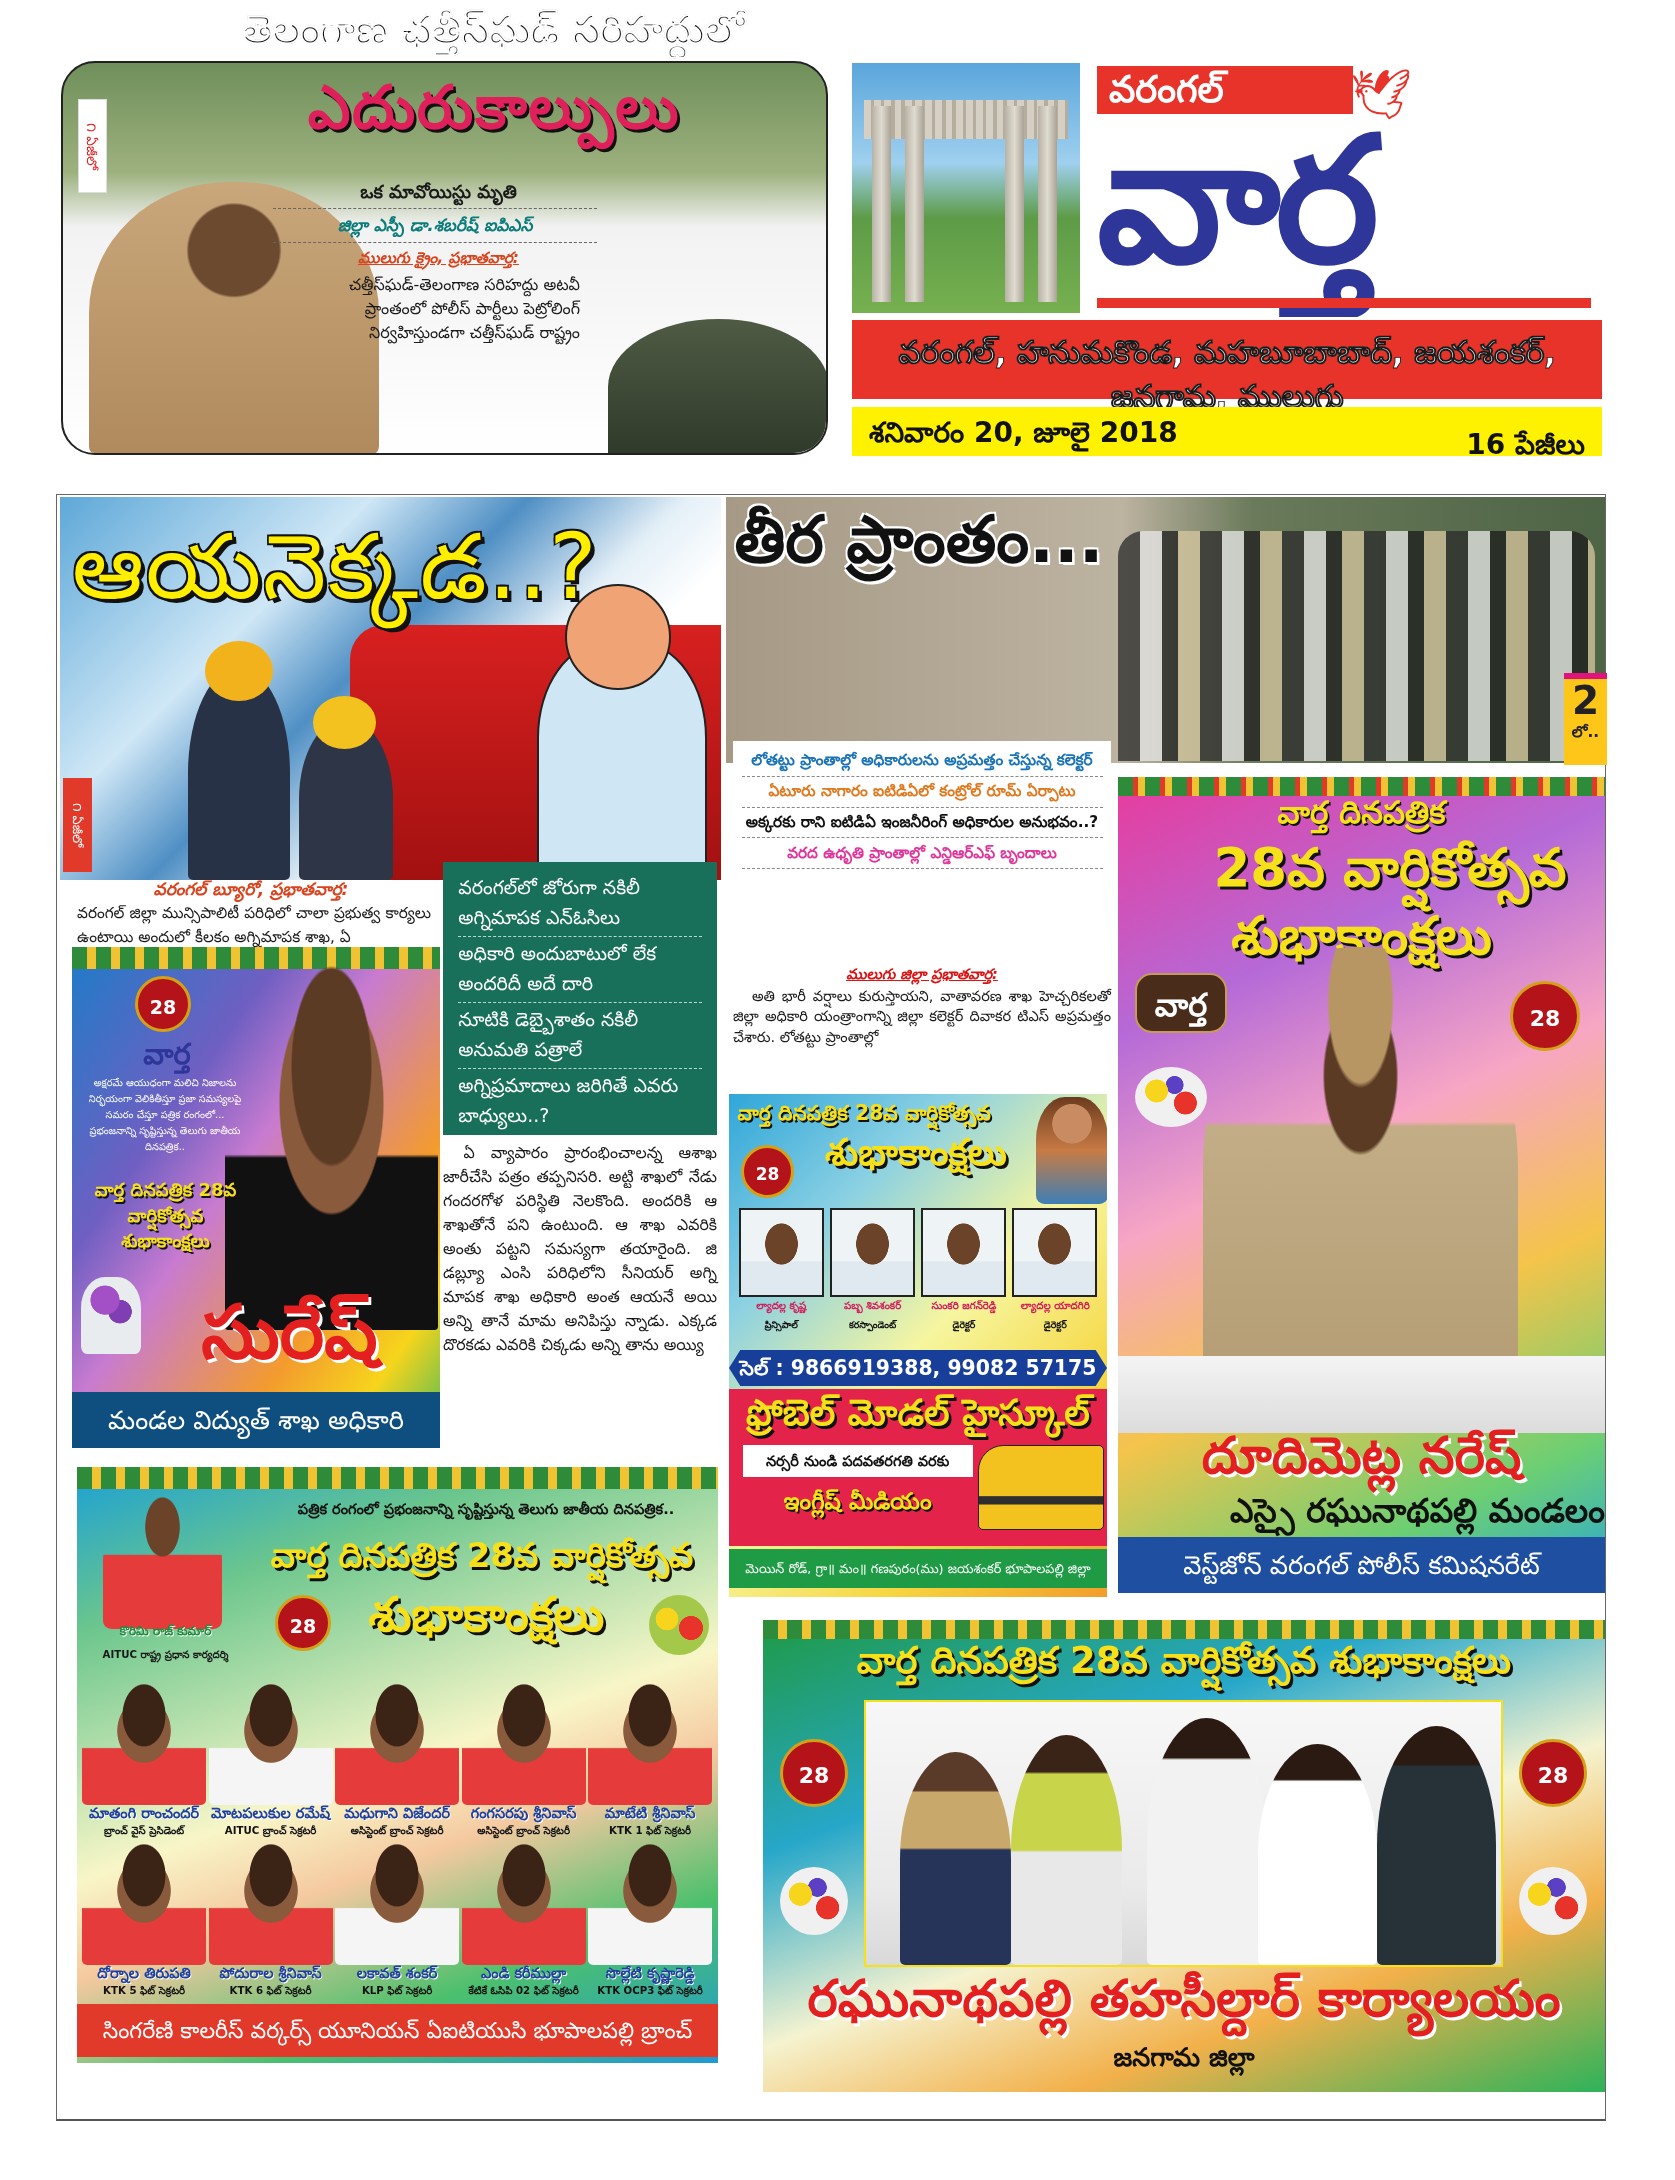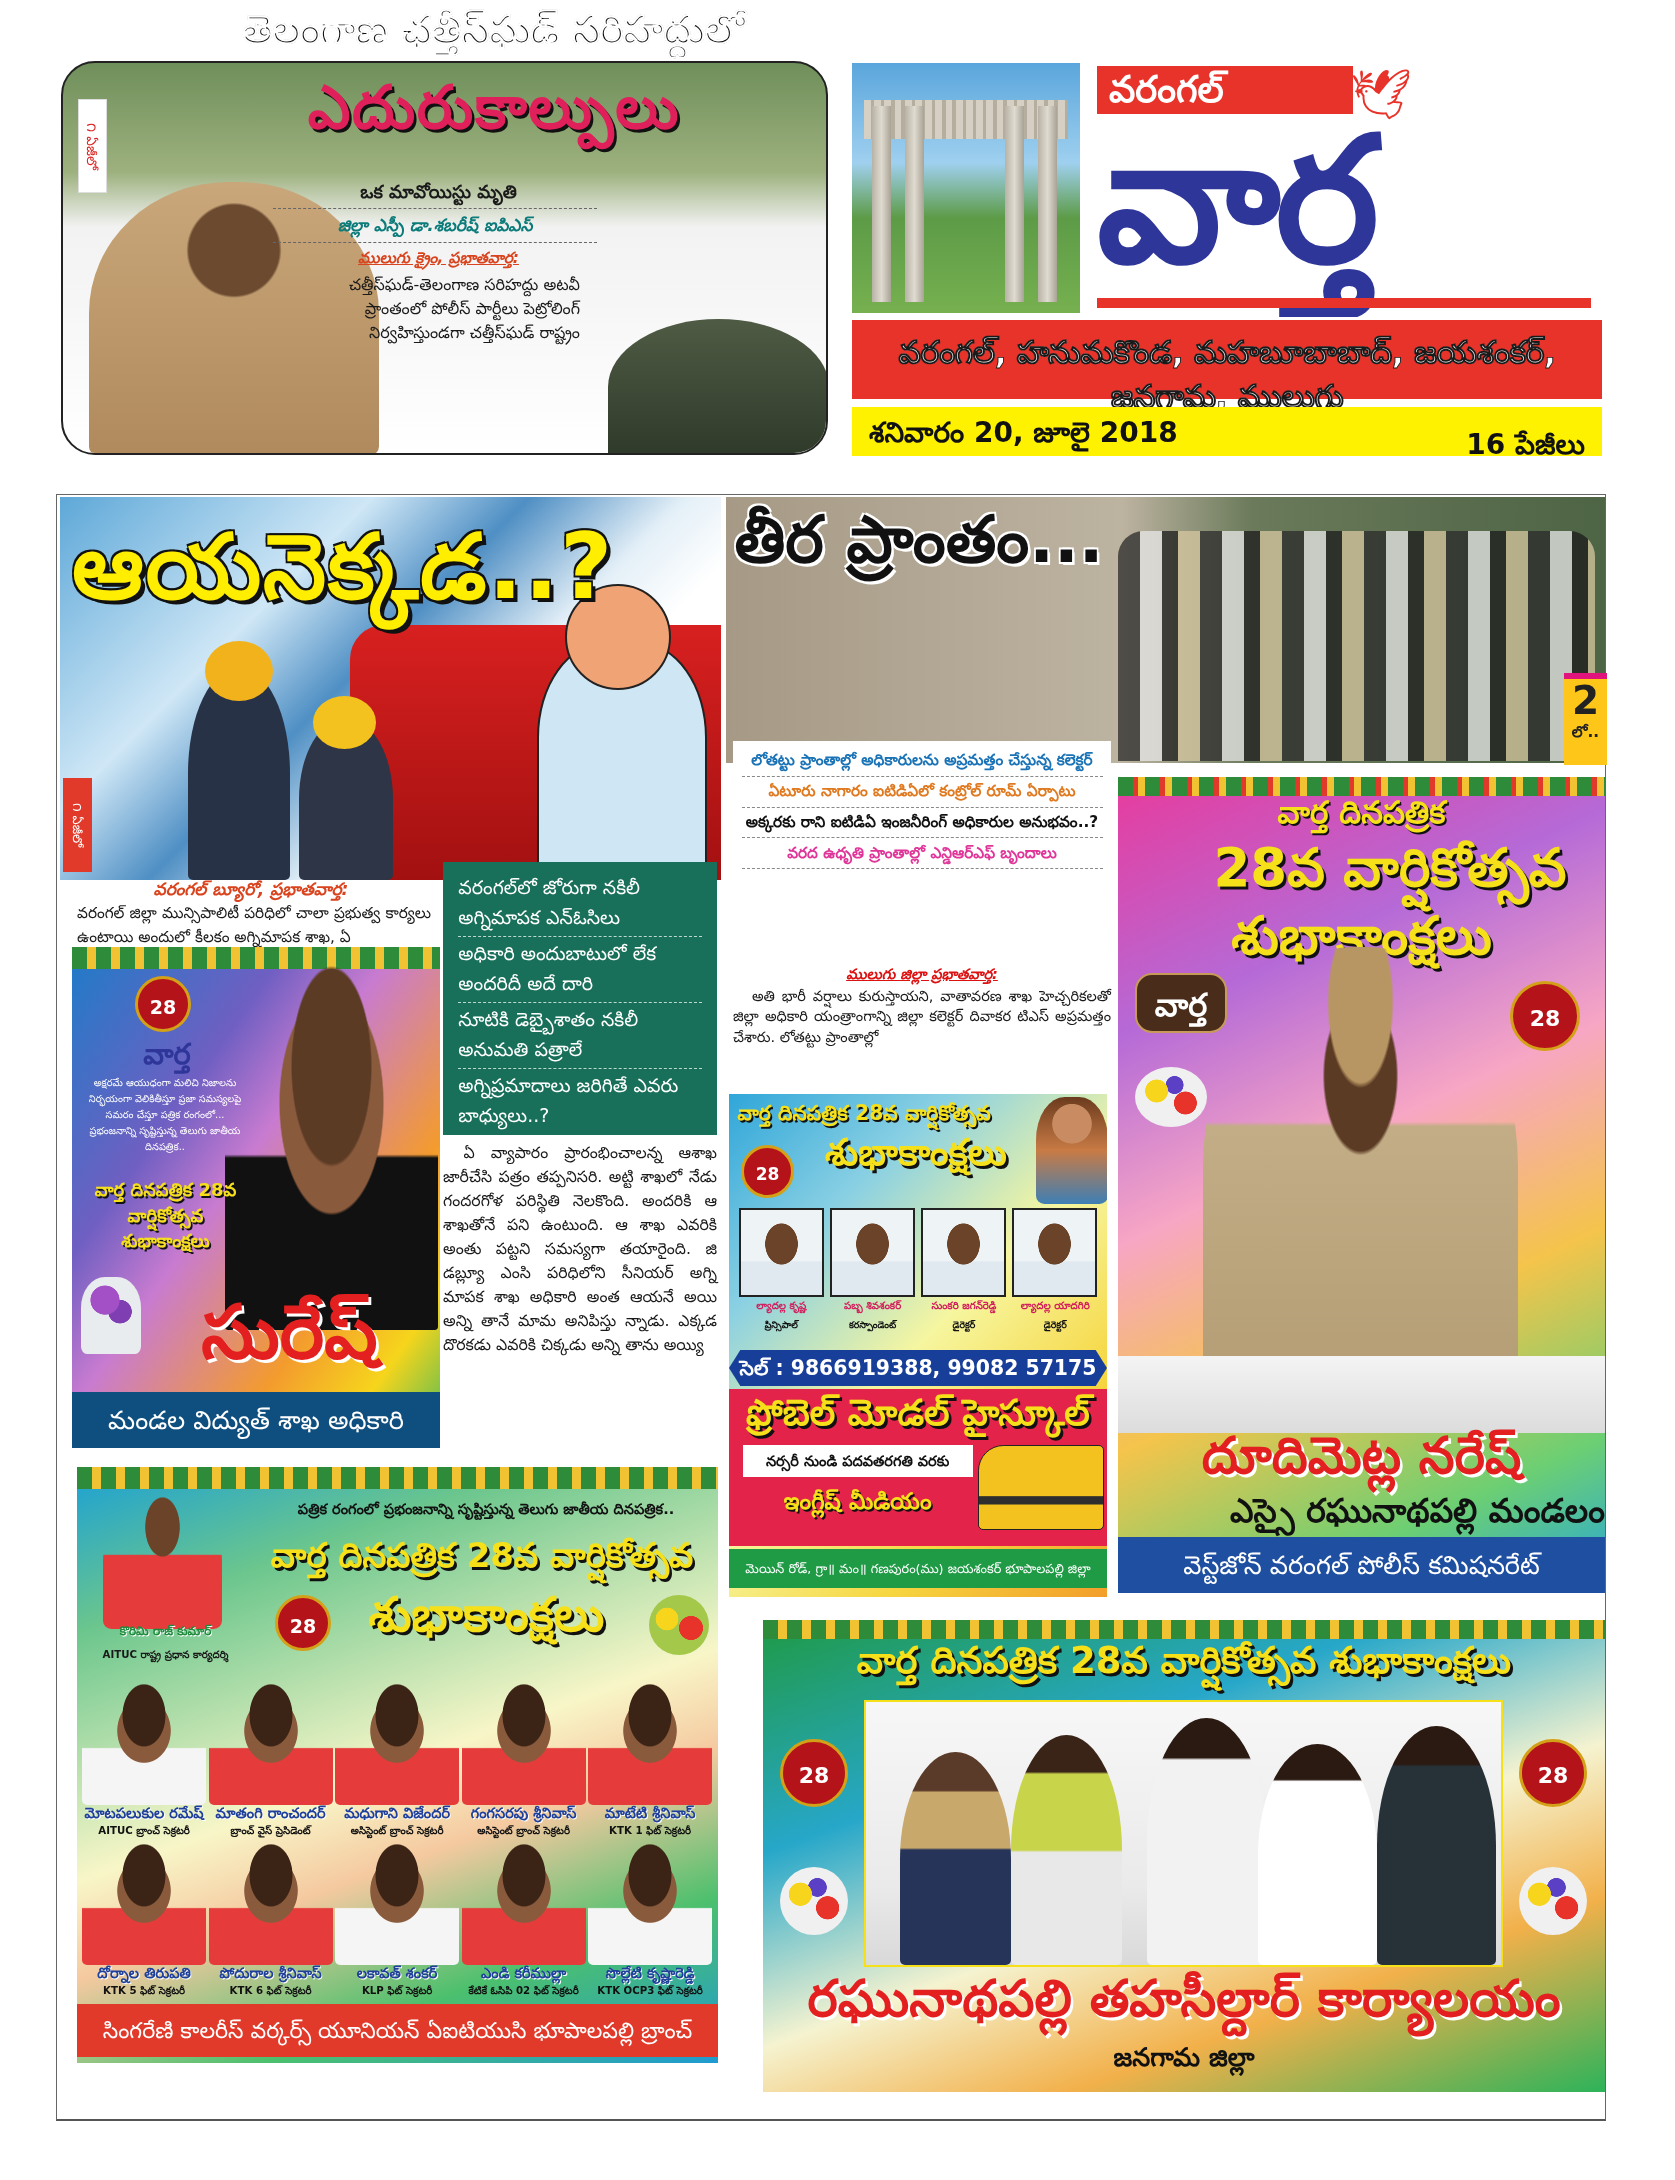--- a/index.html
+++ b/index.html
@@ -44,21 +44,21 @@
   
   #fire-photo { left: 60px; top: 497px; width: 661px; height: 383px; overflow: hidden;
     background: linear-gradient(135deg, #5ea8d8 0%, #cfe7f6 30%, #4f8fc4 45%, #e3eff7 60%, #ffffff 70%); }
   #fire-truck { left: 290px; top: 128px; width: 371px; height: 256px; background: linear-gradient(180deg, #d82020, #a21010); border-radius: 34px 0 0 0; }
   #fire-fighter1 { left: 128px; top: 170px; width: 102px; height: 213px; background: #273247; border-radius: 50% 50% 5.1px 5.1px; }
   #fire-fighter1::before { content: ""; position: absolute; left: 17px; top: -25.6px; width: 68px; height: 60px; border-radius: 50%; background: #f2b21c; }
   #fire-fighter2 { left: 239px; top: 221px; width: 94px; height: 162px; background: #2e3546; border-radius: 50% 50% 5.1px 5.1px; }
   #fire-fighter2::before { content: ""; position: absolute; left: 13.6px; top: -22px; width: 63px; height: 53px; border-radius: 50%; background: #f4c21f; }
   #fire-cartoon { left: 477px; top: 145px; width: 170px; height: 239px; background: #cfe6f5; border-radius: 40% 40% 8.5px 8.5px; border: 2.6px solid #222; }
   #fire-cartoon::before { content: ""; position: absolute; left: 25.6px; top: -60px; width: 102px; height: 102px; border-radius: 50%; background: #f0a374; border: 2.6px solid #222; }
-  #fire-headline { left: 12px; top: 17px; width: 647px; font-size: 90px; font-weight: bold; color: #ffee00; letter-spacing: 1.7px; text-shadow: 4.3px 4.3px 0 #111, -1.7px -1.7px 0 #111, 1.7px -1.7px 0 #111, -1.7px 1.7px 0 #111; }
+  #fire-headline { left: 12px; top: 17px; width: 647px; font-size: 90px; font-weight: normal; color: #ffee00; letter-spacing: 1.7px; text-shadow: 4.3px 4.3px 0 #111, -1.7px -1.7px 0 #111, 1.7px -1.7px 0 #111, -1.7px 1.7px 0 #111; }
   #fire-sidetag { left: 3.4px; top: 281px; width: 29px; height: 94px; background: #e23a2a; color: #fff; font-size: 12.8px; writing-mode: vertical-rl; text-align: center; line-height: 29px; }
   #fire-textbox { left: 72px; top: 882px; width: 358px; height: 68px; background: #fff; }
   #fire-dateline { left: 72px; top: 879px; width: 358px; text-align: center; font-size: 17px; font-weight: bold; font-style: italic; color: #d9441e; }
   #fire-lead { left: 77px; top: 901px; width: 354px; font-size: 15.3px; line-height: 24px; text-align: justify; }
   #fire-highlights { left: 443px; top: 862px; width: 274px; height: 273px; background: #19705a; color: #fff; padding: 8.5px 15.3px; }
   .hl-item { font-size: 19px; line-height: 30px; padding: 1.7px 0 3.4px; border-bottom: 1.7px dashed #bcd9cf; }
   .hl-item:last-child { border-bottom: none; }
   #fire-body { left: 443px; top: 1141px; width: 274px; font-size: 15.8px; line-height: 24px; text-align: justify; text-indent: 20.4px; }
 
   
@@ -315,28 +315,28 @@
   <div class="abs lead-name">కొరిమి రాజ్ కుమార్</div>
   <div class="abs lead-role">AITUC రాష్ట్ర ప్రధాన కార్యదర్శి</div>
   <div class="abs kicker">పత్రిక రంగంలో ప్రభంజనాన్ని సృష్టిస్తున్న తెలుగు జాతీయ దినపత్రిక..</div>
   <div class="abs h1">వార్త దినపత్రిక 28వ వార్షికోత్సవ</div>
   <div class="abs badge28">28</div>
   <div class="abs h2">శుభాకాంక్షలు</div>
   <div class="abs flowers"></div>
 
   <div id="aituc-row1" class="crow">
     <div class="cell">
+        <div class="face"></div>
+        <div class="cname">మాతంగి రాంచందర్</div>
+        <div class="crole">బ్రాంచ్ వైస్ ప్రెసిడెంట్</div>
+      </div>
+    <div class="cell">
         <div class="face white"></div>
         <div class="cname">మోటపలుకుల రమేష్</div>
         <div class="crole">AITUC బ్రాంచ్ సెక్రటరీ</div>
-      </div>
-    <div class="cell">
-        <div class="face"></div>
-        <div class="cname">మాతంగి రాంచందర్</div>
-        <div class="crole">బ్రాంచ్ వైస్ ప్రెసిడెంట్</div>
       </div>
     <div class="cell">
         <div class="face"></div>
         <div class="cname">మధుగాని విజేందర్</div>
         <div class="crole">అసిస్టెంట్ బ్రాంచ్ సెక్రటరీ</div>
       </div>
     <div class="cell">
         <div class="face"></div>
         <div class="cname">గంగసరపు శ్రీనివాస్</div>
         <div class="crole">అసిస్టెంట్ బ్రాంచ్ సెక్రటరీ</div>

